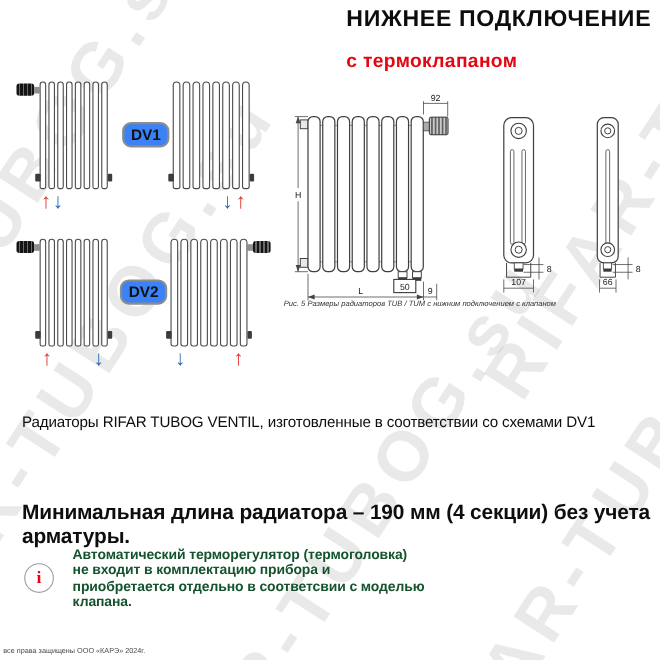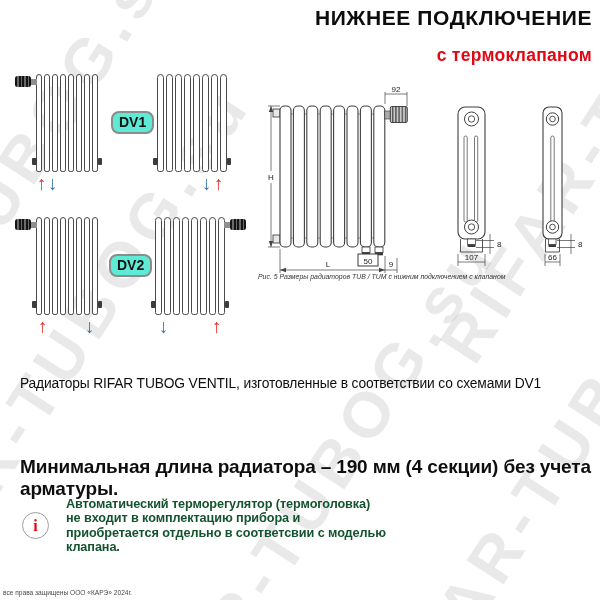--- a/index.html
+++ b/index.html
@@ -10,21 +10,21 @@
   .wm span{position:absolute;white-space:nowrap;font-weight:800;font-size:64px;
            letter-spacing:8px;color:#6b6b6b;opacity:.14;transform:rotate(-57deg);
            transform-origin:0 0;z-index:0;user-select:none}
   .w0{left:-215px;top:460px}
   .w1{left:-150px;top:615px}
   .w2{left:95px;top:765px}
   .w3{left:355px;top:705px}
   .w4{left:425px;top:335px}
 
   
-  .title{position:absolute;top:6px;right:8px;text-align:right;z-index:3}
+  .title{position:absolute;top:6px;right:8px;text-align:left;z-index:3}
   .title .l1{font-size:21px;font-weight:900;letter-spacing:.6px;color:#0d0d0d}
   .title .l2{font-size:17.5px;font-weight:800;color:#e30613;margin-top:15px;letter-spacing:.3px}
 
   
   .rad-wrap{position:absolute;z-index:2}
   .tubes{position:absolute;inset:0;display:flex;gap:2px}
   .tube{flex:1;background:#fff;border:1.2px solid #4a4a4a;border-radius:3.5px 3.5px 2.5px 2.5px}
   .valve{position:absolute;top:2px;width:16px;height:11px;border-radius:2.5px;
          background:repeating-linear-gradient(90deg,#141414 0 2.2px,#6a6a6a 2.2px 3.6px);z-index:2}
   .valve-left{left:-21px}
@@ -36,21 +36,21 @@
   .arr{position:absolute;top:100px;font-size:19px;font-weight:700;line-height:1;z-index:2}
   .arr.red{color:#e3342c}.arr.blue{color:#2f6db5}
   .dv1-left{left:36px;top:74px;width:62px;height:98px}
   .dv1-right{left:157px;top:74px;width:70px;height:98px}
   .dv2-left{left:36px;top:217px;width:62px;height:98px}
   .dv2-right{left:155px;top:217px;width:70px;height:98px}
   .dv1-left .a-red{left:1px}.dv1-left .a-blue{left:12px}
   .dv1-right .a-blue{left:45px}.dv1-right .a-red{left:57px}
   .dv2-left .a-red{left:2px}.dv2-left .a-blue{left:49px}
   .dv2-right .a-blue{left:4px}.dv2-right .a-red{left:57px}
-  .dv-label{position:absolute;background:#5eead4;border:2px solid #8c8c8c;border-radius:8px;
+  .dv-label{position:absolute;background:#3b82f6;border:2px solid #8c8c8c;border-radius:8px;
             font-weight:800;font-size:14px;line-height:17px;padding:1px 6px;z-index:2;color:#111}
   .dv1-label{left:111px;top:111px}
   .dv2-label{left:109px;top:254px}
 
   
   .tech{position:absolute;left:264px;top:84px;width:336px;height:196px;z-index:2}
   .tech text{font-family:"Liberation Sans",sans-serif;font-size:8px;fill:#1c1c1c}
 
   .caption{position:absolute;left:258px;top:273px;font-size:6.9px;font-style:italic;color:#333;z-index:2}
   .note{position:absolute;left:257px;top:294px;font-size:10px;font-style:italic;line-height:15.5px;color:#1a1a1a;z-index:2}

